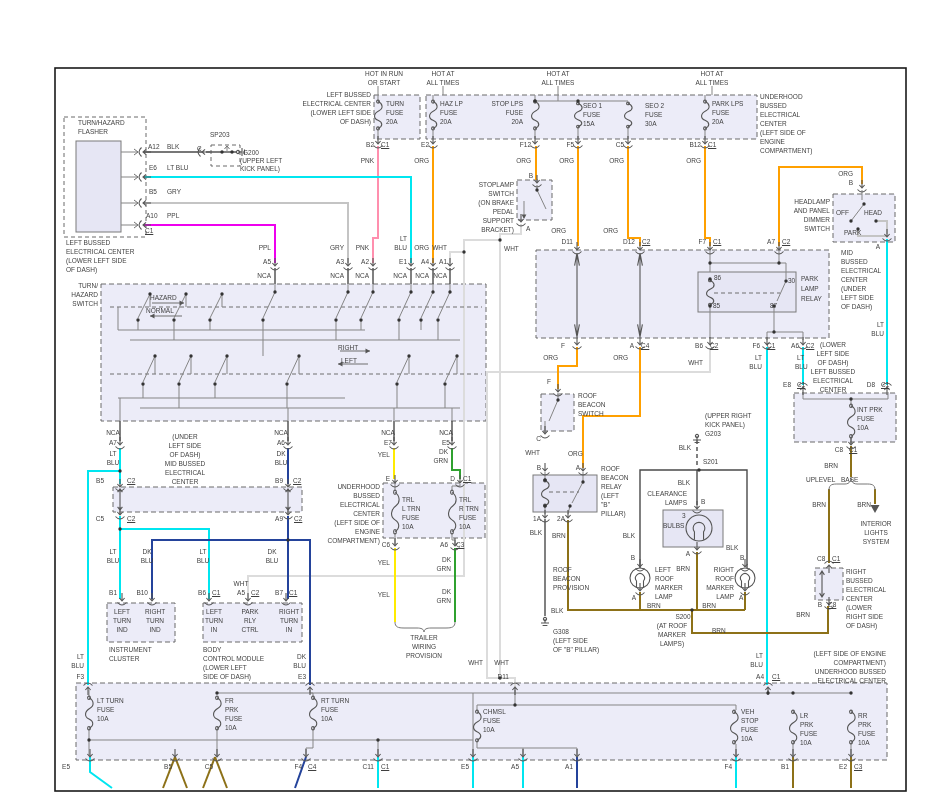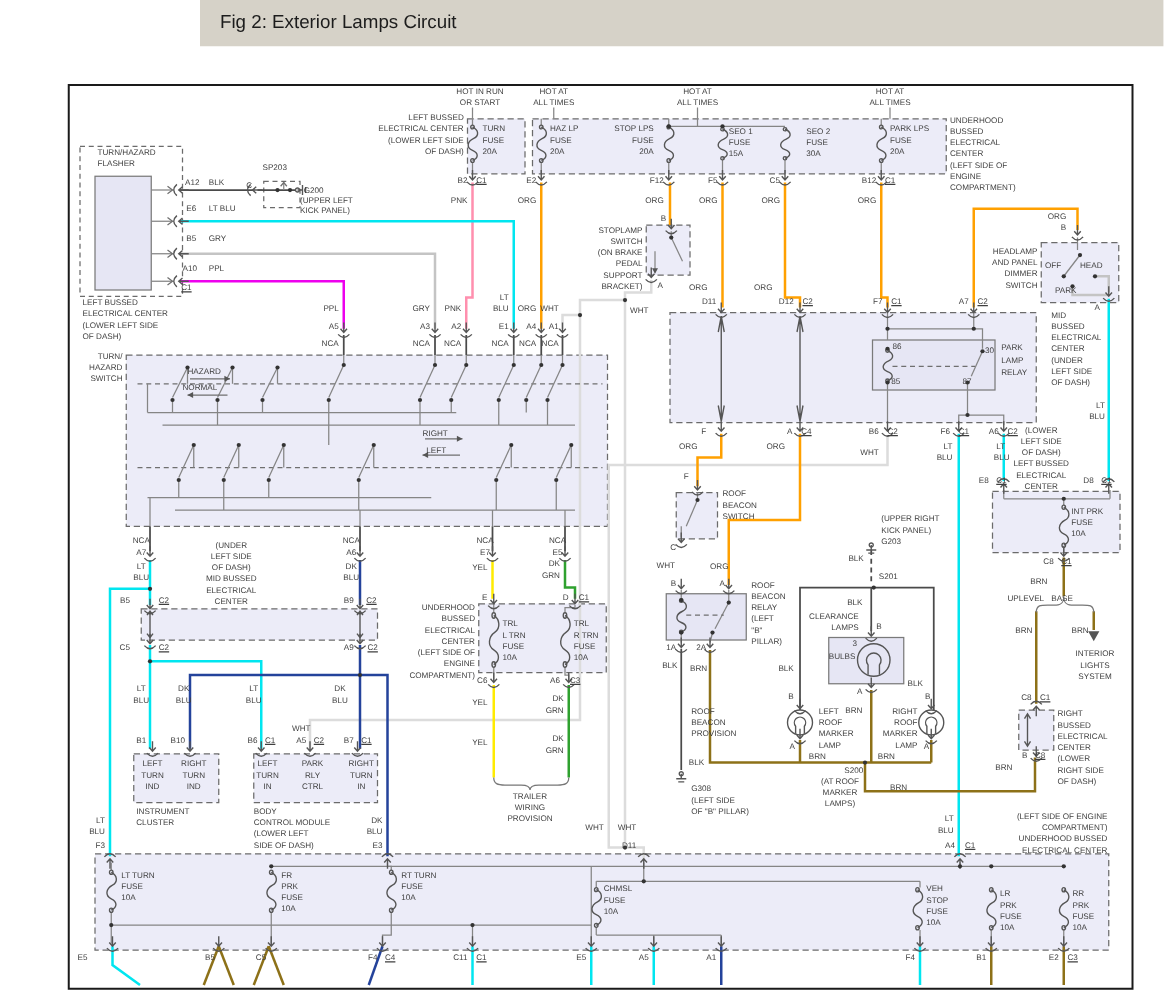--- a/index.html
+++ b/index.html
@@ -34,23 +34,20 @@
   .sym path,.sym circle{stroke:#555;stroke-width:1.1;fill:none;vector-effect:non-scaling-stroke;}
   #dt{fill:#333;stroke:none;}
   .arr{stroke:#6f6f6f;stroke-width:1;fill:none;}
   .fill{fill:#555;stroke:none;}
   .brace{stroke:#777;stroke-width:1;fill:none;}
 </style>
 </head>
 <body>
 
 <div id="stage">
-  <div id="titlebar">
-    <div class="t">Fig 2: Exterior Lamps Circuit</div>
-  </div>
   <div id="sheet">
     <svg width="931" height="804" viewBox="0 0 931 804">
       <defs>
         <g id="pin" class="sym">
             <path d="M0,-7 L0,1 M-2.6,-2 L0,1 L2.6,-2 M-4.5,2.5 Q0,7.5 4.5,2.5"></path>
           </g>
         <g id="gnd" class="sym">
             <circle r="1.6"></circle>
             <path d="M0,0 L0,4 M-4,4 L4,4 M-2.4,6.5 L2.4,6.5"></path>
           </g>

